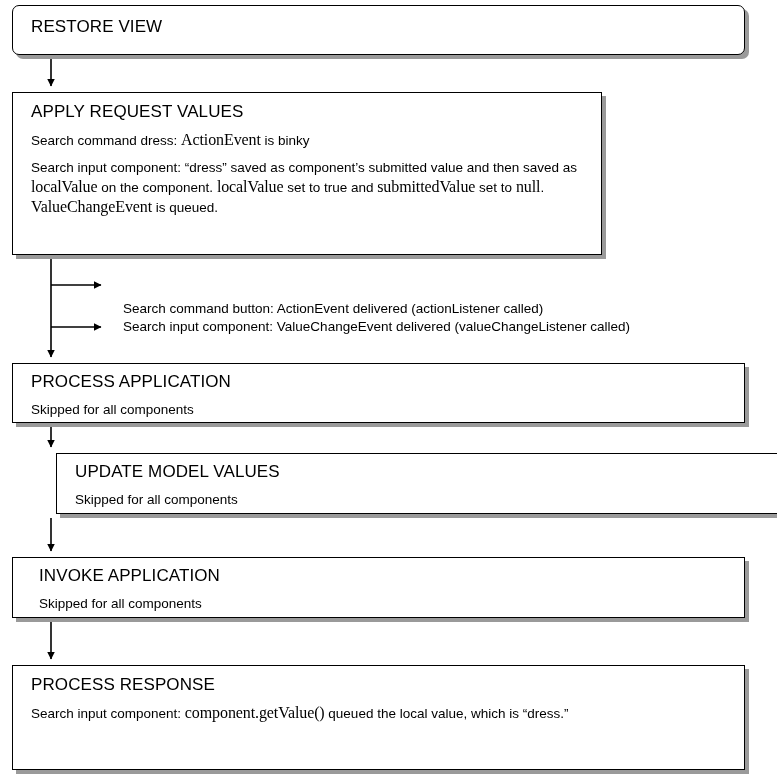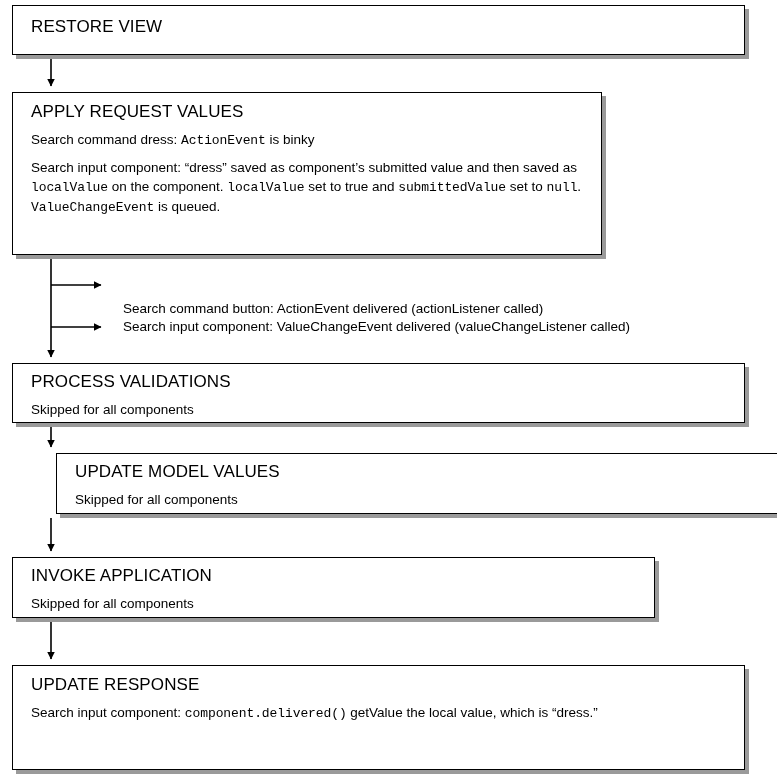--- a/index.html
+++ b/index.html
@@ -51,31 +51,31 @@
 
   .node-line {
     margin-top: 8px;
   }
 
   .node-line:first-of-type {
     margin-top: 7px;
   }
 
   .mono {
-    font-family: Liberation Mono, monospace;
-    font-size: 13px;
+    font-family: Liberation Serif, serif;
+    font-size: 16px;
     letter-spacing: -0.1px;
   }
 
   
-  #box-restore     { left: 12px; top: 5px;   width: 733px; height: 50px;  }
+  #box-restore     { left: 12px; top: 5px;   width: 733px; height: 50px; border-radius: 7px;  }
   #box-apply       { left: 12px; top: 92px;  width: 590px; height: 163px; }
   #box-validations { left: 12px; top: 363px; width: 733px; height: 60px;  }
   #box-update      { left: 12px; top: 453px; width: 733px; height: 61px; margin-left: 44px;  }
-  #box-invoke      { left: 12px; top: 557px; width: 643px; height: 61px;  }
+  #box-invoke      { left: 12px; top: 557px; width: 733px; height: 61px; padding-left: 8px;  }
   #box-render      { left: 12px; top: 665px; width: 733px; height: 105px; }
 
   .node-inner {
     padding: 8px 0 0 18px;
     padding-right: 14px;
   }
 
   #box-restore .node-inner  { padding-top: 11px; }
   #box-apply .node-inner    { padding-top: 9px; }
   #box-render .node-inner   { padding-top: 9px; }
@@ -152,43 +152,43 @@
   <div class="node" id="box-apply">
     <div class="node-inner">
       <div class="node-title">APPLY REQUEST VALUES</div>
       <div class="node-body node-line"><span>Search command dress: </span><span class="mono">ActionEvent</span><span> is binky</span></div>
       <div class="node-body node-line"><span>Search input component: “dress” saved as component’s submitted value and then saved as </span><span class="mono">localValue</span><span> on the component. </span><span class="mono">localValue</span><span> set to true and </span><span class="mono">submittedValue</span><span> set to </span><span class="mono">null</span><span>. </span><span class="mono">ValueChangeEvent</span><span> is queued.</span></div>
     </div>
   </div>
 
   <div class="node" id="box-validations">
     <div class="node-inner">
-      <div class="node-title">PROCESS VALIDATIONS</div>
+      <div class="node-title">PROCESS APPLICATION</div>
       <div class="node-body node-line"><span>Skipped for all components</span></div>
     </div>
   </div>
 
   <div class="node" id="box-update">
     <div class="node-inner">
       <div class="node-title">UPDATE MODEL VALUES</div>
       <div class="node-body node-line"><span>Skipped for all components</span></div>
     </div>
   </div>
 
   <div class="node" id="box-invoke">
     <div class="node-inner">
       <div class="node-title">INVOKE APPLICATION</div>
       <div class="node-body node-line"><span>Skipped for all components</span></div>
     </div>
   </div>
 
   <div class="node" id="box-render">
     <div class="node-inner">
-      <div class="node-title">UPDATE RESPONSE</div>
-      <div class="node-body node-line"><span>Search input component: </span><span class="mono">component.delivered()</span><span> getValue the local value, which is “dress.”</span></div>
+      <div class="node-title">PROCESS RESPONSE</div>
+      <div class="node-body node-line"><span>Search input component: </span><span class="mono">component.getValue()</span><span> queued the local value, which is “dress.”</span></div>
     </div>
   </div>
 
   <div class="branch-label" id="branch-label-0">Search command button: ActionEvent delivered (actionListener called)</div>
 
   <div class="branch-label" id="branch-label-1">Search input component: ValueChangeEvent delivered (valueChangeListener called)</div>
 
 </div>
 
 </body></html>

